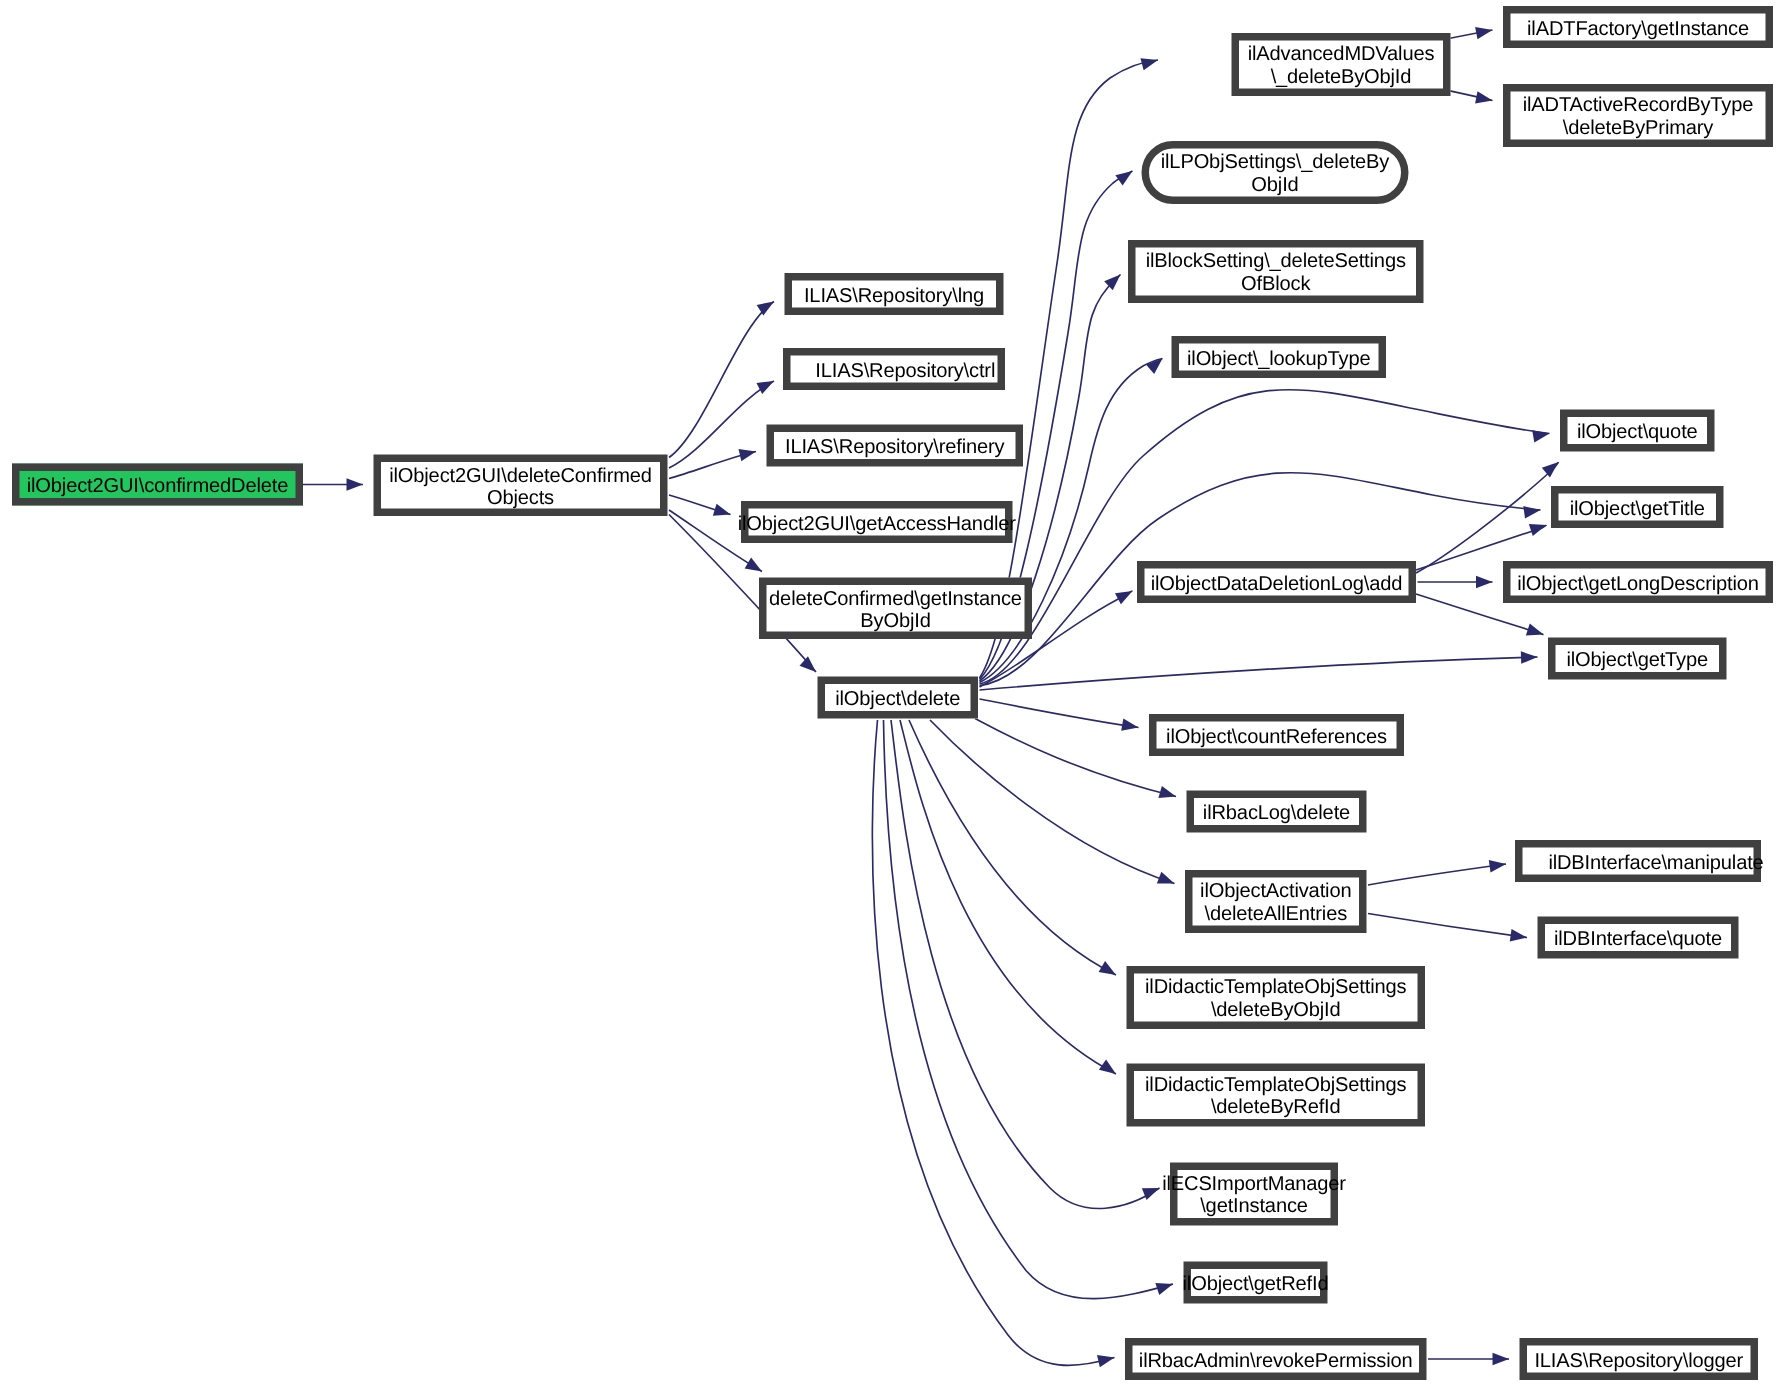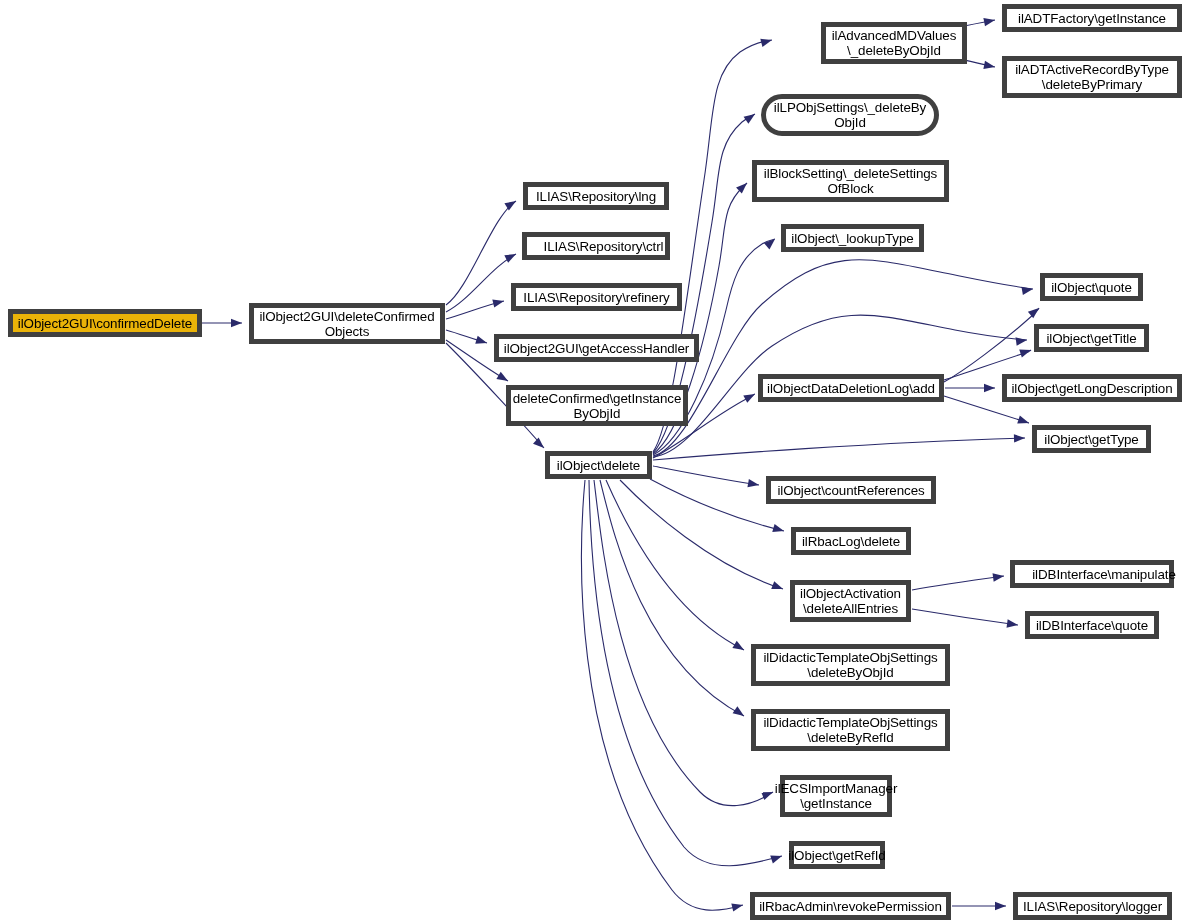--- a/index.html
+++ b/index.html
@@ -117,27 +117,27 @@
         <polygon points="0,0 -11,-4.2 -11,4.2" class="edge-head" fill="#2a2a6a" transform="translate(1039,308) rotate(-40)"></polygon>
         <polygon points="0,0 -11,-4.2 -11,4.2" class="edge-head" fill="#2a2a6a" transform="translate(1031,350) rotate(-18)"></polygon>
         <polygon points="0,0 -11,-4.2 -11,4.2" class="edge-head" fill="#2a2a6a" transform="translate(995,388) rotate(0)"></polygon>
         <polygon points="0,0 -11,-4.2 -11,4.2" class="edge-head" fill="#2a2a6a" transform="translate(1029,423) rotate(18)"></polygon>
         <polygon points="0,0 -11,-4.2 -11,4.2" class="edge-head" fill="#2a2a6a" transform="translate(1004,576) rotate(-8)"></polygon>
         <polygon points="0,0 -11,-4.2 -11,4.2" class="edge-head" fill="#2a2a6a" transform="translate(1018,625) rotate(8)"></polygon>
         <polygon points="0,0 -11,-4.2 -11,4.2" class="edge-head" fill="#2a2a6a" transform="translate(1006,906) rotate(0)"></polygon>
       </g>
   </svg>
   <div id="nodes-layer">
-      <div class="node-box highlight" style="left: 8px; top: 309px; width: 194px; height: 28px; border-color: rgb(64, 64, 64); background: #eab308;"><span>ilObject2GUI\confirmedDelete</span></div>
+      <div class="node-box highlight" style="left: 8px; top: 309px; width: 194px; height: 28px; border-color: rgb(64, 64, 64); background: #22c55e;"><span>ilObject2GUI\confirmedDelete</span></div>
       <div class="node-box" style="left: 249px; top: 303px; width: 196px; height: 41px; border-color: rgb(64, 64, 64);"><span>ilObject2GUI\deleteConfirmed
 Objects</span></div>
       <div class="node-box" style="left: 523px; top: 182px; width: 146px; height: 28px; border-color: rgb(64, 64, 64);"><span>ILIAS\Repository\lng</span></div>
       <div class="node-box" style="left: 522px; top: 232px; width: 148px; height: 28px; border-color: rgb(64, 64, 64); padding-left: 15px;"><span>ILIAS\Repository\ctrl</span></div>
       <div class="node-box" style="left: 511px; top: 283px; width: 171px; height: 28px; border-color: rgb(64, 64, 64);"><span>ILIAS\Repository\refinery</span></div>
-      <div class="node-box" style="left: 494px; top: 334px; width: 205px; height: 28px; border-color: rgb(64, 64, 64);"><span>ilObject2GUI\getAccessHandler</span></div>
+      <div class="node-box" style="left: 494px; top: 334px; width: 181px; height: 28px; border-color: rgb(64, 64, 64);"><span>ilObject2GUI\getAccessHandler</span></div>
       <div class="node-box" style="left: 506px; top: 385px; width: 182px; height: 41px; border-color: rgb(64, 64, 64);"><span>deleteConfirmed\getInstance
 ByObjId</span></div>
       <div class="node-box" style="left: 545px; top: 451px; width: 107px; height: 28px; border-color: rgb(64, 64, 64);"><span>ilObject\delete</span></div>
       <div class="node-box" style="left: 779px; top: 22px; width: 146px; height: 42px; border-color: rgb(64, 64, 64); margin-left: 42px;"><span>ilAdvancedMDValues
 \_deleteByObjId</span></div>
       <div class="node-box" style="left: 761px; top: 94px; width: 178px; height: 42px; border-color: rgb(64, 64, 64); border-radius: 21px;"><span>ilLPObjSettings\_deleteBy
 ObjId</span></div>
       <div class="node-box" style="left: 752px; top: 160px; width: 197px; height: 42px; border-color: rgb(64, 64, 64);"><span>ilBlockSetting\_deleteSettings
 OfBlock</span></div>
       <div class="node-box" style="left: 781px; top: 224px; width: 143px; height: 28px; border-color: rgb(64, 64, 64);"><span>ilObject\_lookupType</span></div>

